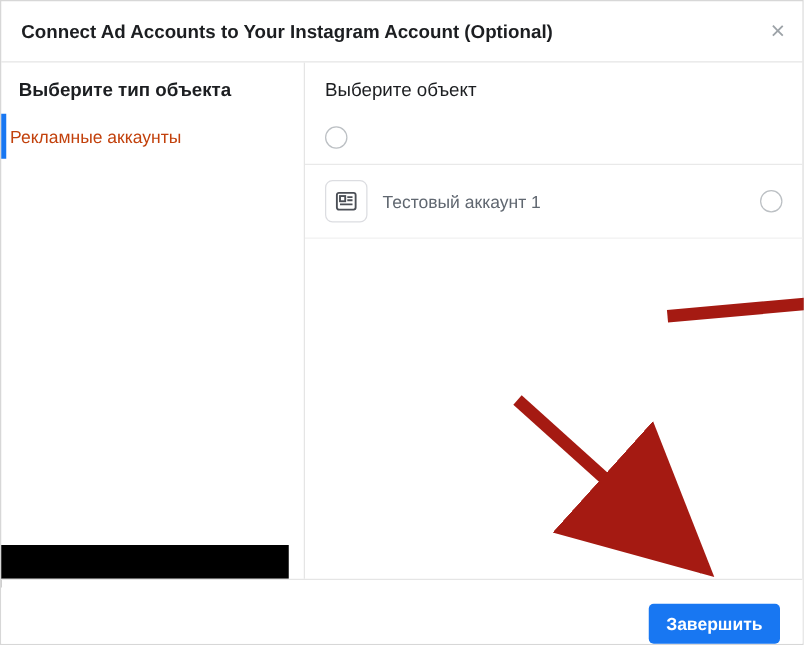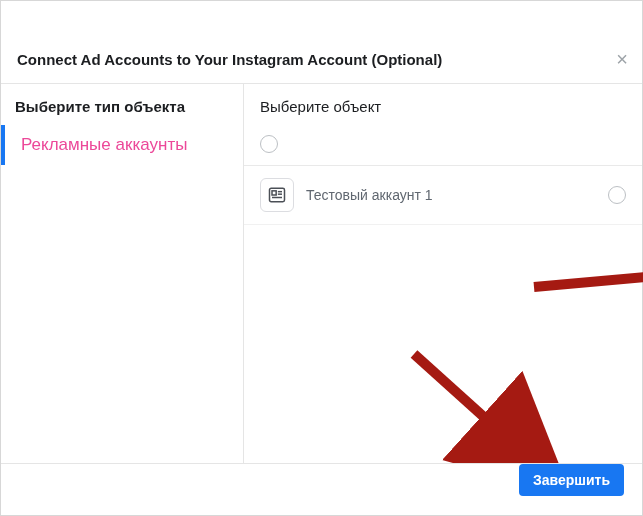--- a/index.html
+++ b/index.html
@@ -1,38 +1,38 @@
 <!DOCTYPE html>
 <html><head>
 <meta charset="utf-8">
 <style>
   * { box-sizing: border-box; margin: 0; padding: 0; }
   html, body { width: 643px; height: 516px; font-family: Helvetica, Arial, sans-serif; background: #fff; overflow: hidden; }
   .modal { width: 643px; height: 516px; border: 1px solid #d7d7d7; position: relative; background: #fff; }
-  .header { display: flex; align-items: center; justify-content: space-between; padding: 14px 14px 14px 16px; border-bottom: 1px solid #e5e5e5; margin-top: 34px; }
+  .header { display: flex; align-items: center; justify-content: space-between; padding: 14px 14px 14px 16px; border-bottom: 1px solid #e5e5e5; }
   .header-title { font-size: 15px; font-weight: 700; color: #1c1e21; }
   .close-x { color: #9da3a8; font-size: 20px; line-height: 1; cursor: pointer; }
   .body { display: flex; height: 420px; }
   .sidebar { width: 243px; border-right: 1px solid #e5e5e5; position: relative; }
   .side-heading { font-size: 15px; font-weight: 700; color: #1c1e21; padding: 14px 14px 10px 14px; }
-  .side-item { position: relative; padding: 10px 14px 10px 20px; font-size: 17px; color: #ec4899; cursor: pointer; }
+  .side-item { position: relative; padding: 10px 14px 10px 7px; font-size: 14px; color: #c2410c; cursor: pointer; }
   .side-item.selected::before { content: ""; position: absolute; left: 0; top: 0; bottom: 0; width: 4px; background: #1877F2; }
   .side-bottom-block { position: absolute; left: 0; bottom: 0; width: 230px; height: 34px; background: #000; }
   .main { flex: 1; position: relative; }
   .main-heading { font-size: 15px; font-weight: 400; color: #1c1e21; padding: 14px 14px 8px 16px; }
   .search-row { display: flex; align-items: center; padding: 6px 14px 10px 16px; border-bottom: 1px solid #e9e9e9; }
   .search-row input { flex: 1; border: none; outline: none; font-size: 14px; color: #65676b; background: transparent; }
   .search-row input::placeholder { color: #8d949e; }
   .search-icon { color: #bcc0c4; }
   .col-header { display: flex; align-items: center; justify-content: space-between; padding: 12px 16px; border-bottom: 1px solid #e9e9e9; font-size: 14px; font-weight: 700; color: #1c1e21; }
   .radio { width: 18px; height: 18px; border: 1.5px solid #bcc0c4; border-radius: 50%; background: #fff; cursor: pointer; }
   .row { display: flex; align-items: center; padding: 12px 16px; gap: 12px; border-bottom: 1px solid #f1f1f1; }
   .ad-icon { width: 34px; height: 34px; border: 1px solid #dcdde1; border-radius: 6px; display: flex; align-items: center; justify-content: center; color: #4b4f56; }
   .row-label { flex: 1; font-size: 14px; color: #606770; }
-  .footer { position: absolute; left: 0; right: 0; bottom: 0; height: 52px; border-top: 1px solid #e5e5e5; display: flex; align-items: flex-start; justify-content: flex-end; padding: 0 18px; background: #fff; }
+  .footer { position: absolute; left: 0; right: 0; bottom: 0; height: 52px; border-top: 1px solid #e5e5e5; display: flex; align-items: flex-end; justify-content: flex-end; padding: 0 18px; background: #fff; }
   .btn-primary { background: #1877F2; color: #fff; border: none; font-size: 14px; font-weight: 600; padding: 8px 14px; border-radius: 4px; cursor: pointer; }
   
   .arrow { position: absolute; pointer-events: none; }
 </style>
 </head>
 <body>
 
 <div class="modal">
 
   <div class="header">

